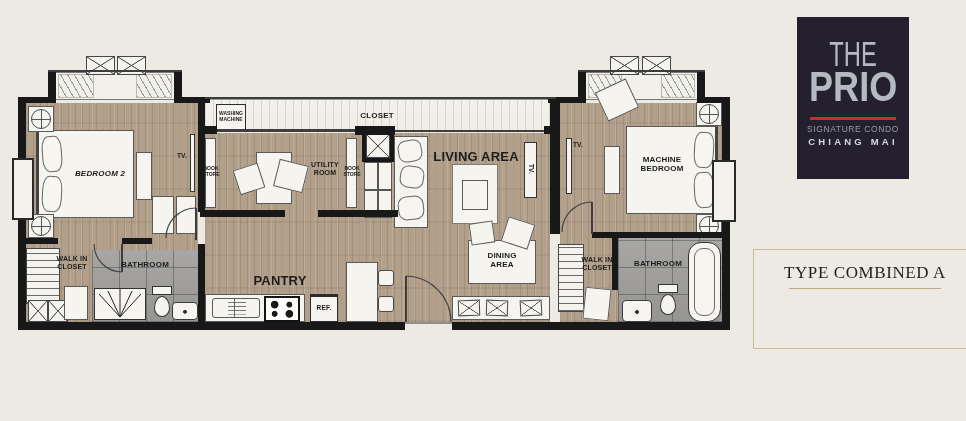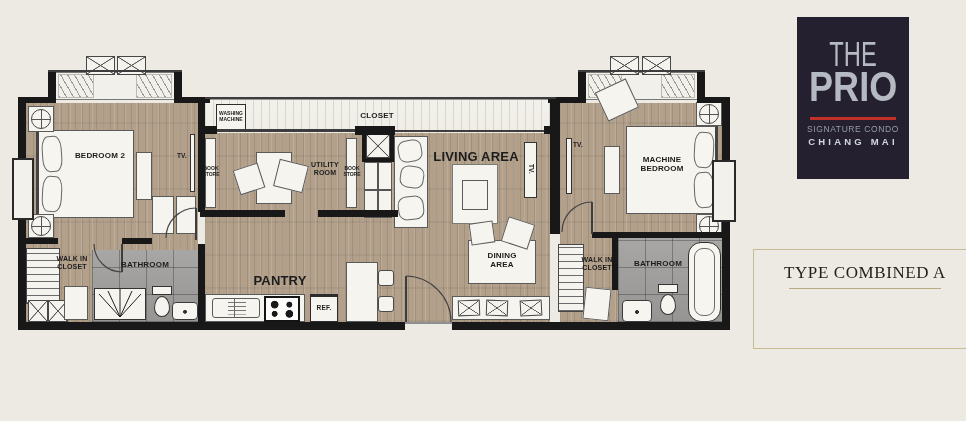--- a/index.html
+++ b/index.html
@@ -248,21 +248,21 @@
     </svg>
   <div class="abs wline" style="left:591px;top:202px;width:2px;height:32px;z-index:4;"></div>
   <svg class="arc" style="left:562px;top:202px;" width="30" height="30" viewBox="0 0 30 30">
       <path d="M30 0 A30 30 0 0 0 0 30" fill="none" stroke="#444" stroke-width="1.2"></path>
     </svg>
   <div class="abs wline" style="left:121px;top:244px;width:2px;height:28px;z-index:4;"></div>
   <svg class="arc" style="left:94px;top:244px;" width="28" height="28" viewBox="0 0 28 28">
       <path d="M0 0 A28 28 0 0 0 28 28" fill="none" stroke="#444" stroke-width="1.2"></path>
     </svg>
 
-  <div class="lbl fs8" style="left:100px;top:156px;">
+  <div class="lbl fs8" style="left:100px;top:174px;font-style:italic;">
       <span>BEDROOM 2</span>
     </div>
   <div class="lbl fs65" style="left:182px;top:156px;">
       <span>TV.</span>
     </div>
   <div class="lbl fs7" style="left:72px;top:263px;">
       <span>WALK IN</span>
       <span>CLOSET</span>
     </div>
   <div class="lbl fs8" style="left:145px;top:265px;">

